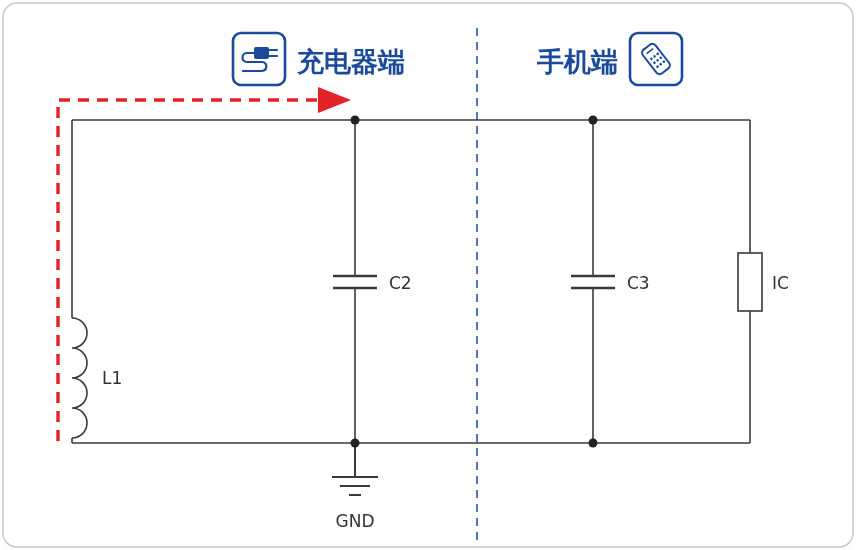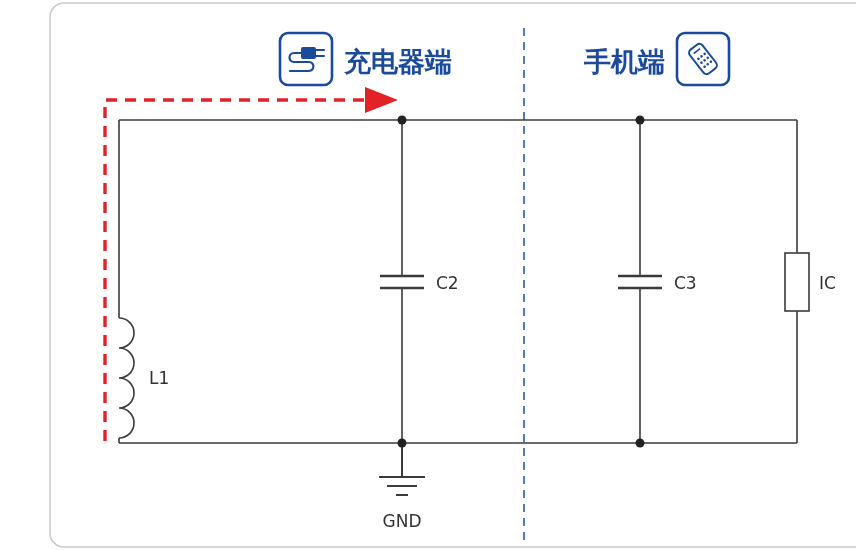--- a/index.html
+++ b/index.html
@@ -5,21 +5,20 @@
   html, body {
     margin: 0;
     padding: 0;
     background: #ffffff;
     font-family: "DejaVu Sans", "Liberation Sans", sans-serif;
   }
   .stage {
     width: 752px;
     height: 550px;
     position: relative;
-    padding-left: 47px;
   }
   svg text {
     font-family: "DejaVu Sans", "Liberation Sans", sans-serif;
   }
   .side-label {
     font-size: 27px;
     font-weight: 700;
     fill: #1b4a9b;
   }
   .comp-label {

